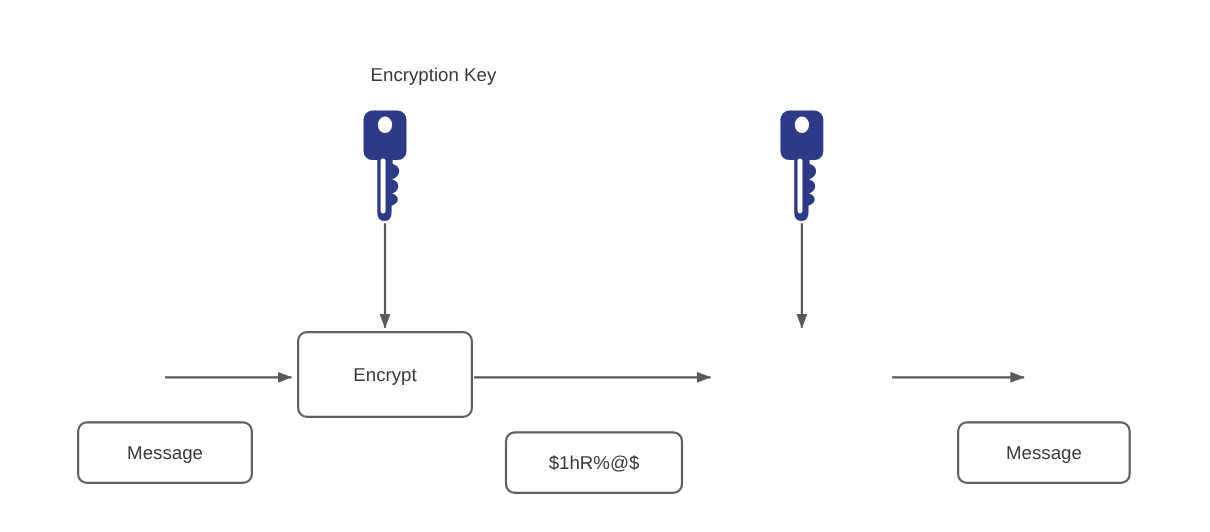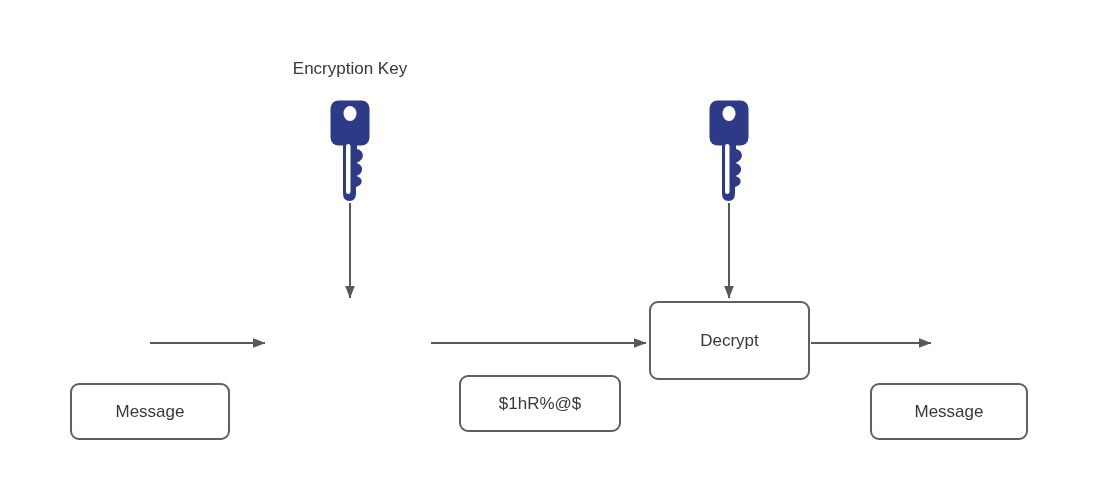--- a/index.html
+++ b/index.html
@@ -27,39 +27,40 @@
   .key-icon{position:absolute;width:40px;height:105px;}
   .key-icon.enc{left:330px;top:100px;}
   .key-icon.dec{left:709px;top:100px;}
   .key-label{
     position:absolute;
     top:59px;
     transform:translateX(-50%);
     font-size:17px;
     white-space:nowrap;
     color:var(--c-text);
+    margin-left:44px;
   }
   .key-label.enc{left:350px;}
   .key-label.dec{left:730px;}
   .node{
     position:absolute;
     border:2px solid var(--c-border);
     border-radius:9px;
     background:#ffffff;
     display:flex;
     align-items:center;
     justify-content:center;
     font-size:17px;
     color:var(--c-text);
     white-space:nowrap;
   }
   .node.encrypt{left:270px;top:301px;width:160px;height:79px;}
   .node.decrypt{left:649px;top:301px;width:161px;height:79px;}
   .node.msg-left{left:70px;top:383px;width:160px;height:57px;}
-  .node.cipher{left:459px;top:375px;width:162px;height:57px;}
+  .node.cipher{left:459px;top:392px;width:162px;height:57px;}
   .node.msg-right{left:870px;top:383px;width:158px;height:57px;}
 </style>
 </head>
 <body>
 
 <div class="stage">
 
   <svg class="arrow-layer" width="1100" height="484" viewBox="0 0 1100 484" aria-hidden="true">
     <defs>
       <marker id="ah" markerWidth="14" markerHeight="10" refX="12.5" refY="5" orient="auto" markerUnits="userSpaceOnUse">
@@ -86,19 +87,19 @@
 
   <svg class="key-icon dec" viewBox="0 0 40 105" aria-hidden="true">
     <rect x="0.5" y="0.5" width="39" height="45" rx="8" class="key-fill"></rect>
     <ellipse cx="20" cy="13.5" rx="6.5" ry="7.5" class="key-hole"></ellipse>
     <path class="key-fill" d="M13 40 L13 93 Q13 101 19.5 101 Q26 101 26 93 L26 87
          C33.5 85 33.5 78 26.5 76 C34 73.5 34 65 26.5 63
          C35 60 35 51 27 49 L27 40 Z"></path>
     <rect x="16" y="44" width="4.5" height="50" rx="2.25" class="key-hole"></rect>
   </svg>
 
-  <div class="node decrypt">Decrypt</div>
+  <div class="node encrypt">Encrypt</div>
 
   <div class="node msg-left">Message</div>
   <div class="node cipher">$1hR%@$</div>
   <div class="node msg-right">Message</div>
 
 </div>
 
 </body></html>

